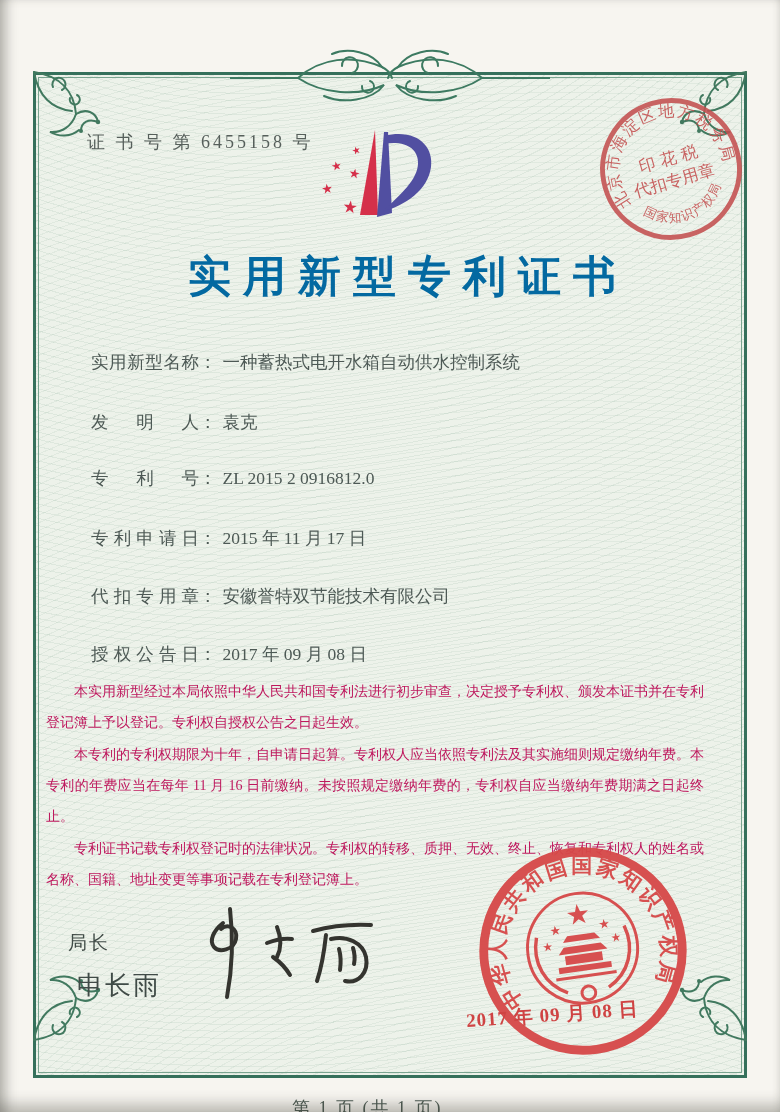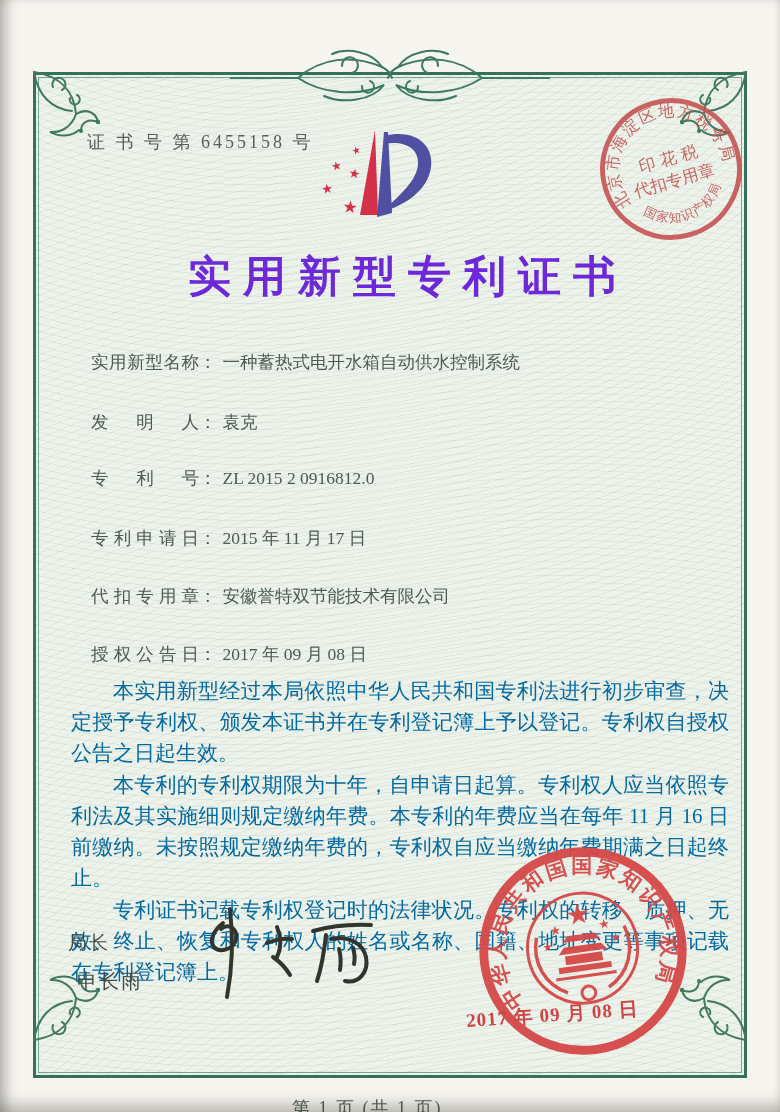--- a/index.html
+++ b/index.html
@@ -30,34 +30,34 @@
     content:"";position:absolute;inset:2px;border:1px solid #7aa490;pointer-events:none;
   }
   .orn{position:absolute;width:92px;height:92px;color:#41795f;z-index:5;}
   .orn.tr{transform:scaleX(-1);} .orn.bl{transform:scaleY(-1);} .orn.br{transform:scale(-1,-1);}
   .orn-top{position:absolute;left:230px;top:42px;width:320px;height:72px;color:#3d7a61;z-index:5;}
 
   .cert-number{position:absolute;left:75px;top:130px;font-size:18px;color:#565f5b;letter-spacing:3px;z-index:10;margin-left:12px;}
   .logo{position:absolute;left:318px;top:122px;width:122px;height:106px;z-index:10;}
   .title{
     position:absolute;left:0;right:0;top:248px;text-align:center;
-    font-size:43px;font-weight:bold;color:#6d28d9;letter-spacing:12px;text-indent:12px;z-index:10;margin-left:24px;
+    font-size:43px;font-weight:bold;color:#0369a1;letter-spacing:12px;text-indent:12px;z-index:10;margin-left:24px;
   }
   .fields{position:absolute;left:75px;top:0;z-index:10;font-size:17.5px;color:#4d5955;}
   .field{position:absolute;left:16px;width:640px;white-space:nowrap;}
   .field .lbl{display:inline-block;width:108px;text-align:justify;text-align-last:justify;}
   .field .val{margin-left:6px;}
   .f0{top:350px}.f1{top:410px}.f2{top:466px}.f3{top:526px}.f4{top:584px}.f5{top:642px}
 
-  .paras{position:absolute;left:71px;top:676px;width:658px;z-index:10;
-    font-size:21px;line-height:31px;color:#0369a1;text-align:justify;}
+  .paras{position:absolute;left:46px;top:676px;width:658px;z-index:10;
+    font-size:14px;line-height:31px;color:#be185d;text-align:justify;}
   .paras p{margin:0 0 1px;text-indent:2em;}
 
   .officer-title{position:absolute;left:68px;top:930px;font-size:19px;color:#404b47;z-index:10;letter-spacing:2px;}
-  .officer-name{position:absolute;left:77px;top:968px;font-size:20px;color:#404b47;z-index:10;letter-spacing:2px;}
+  .officer-name{position:absolute;left:77px;top:968px;font-size:26px;color:#404b47;z-index:10;letter-spacing:2px;}
   .signature{position:absolute;left:185px;top:903px;width:215px;height:102px;z-index:11;}
 
   .stamp{position:absolute;left:588px;top:86px;width:166px;height:166px;z-index:12;
     transform:rotate(-16deg);opacity:.88;}
   .seal{position:absolute;left:470px;top:838px;width:226px;height:226px;z-index:12;
     transform:rotate(-8deg);opacity:.95;}
   .seal-date{position:absolute;left:466px;top:1002px;font-size:19px;font-weight:600;
     color:#cf4343;letter-spacing:1px;transform:rotate(-4deg);z-index:13;white-space:nowrap;}
 
   .footer{position:absolute;left:292px;top:1096px;font-size:18px;color:#4c5a52;letter-spacing:2px;z-index:10;}

